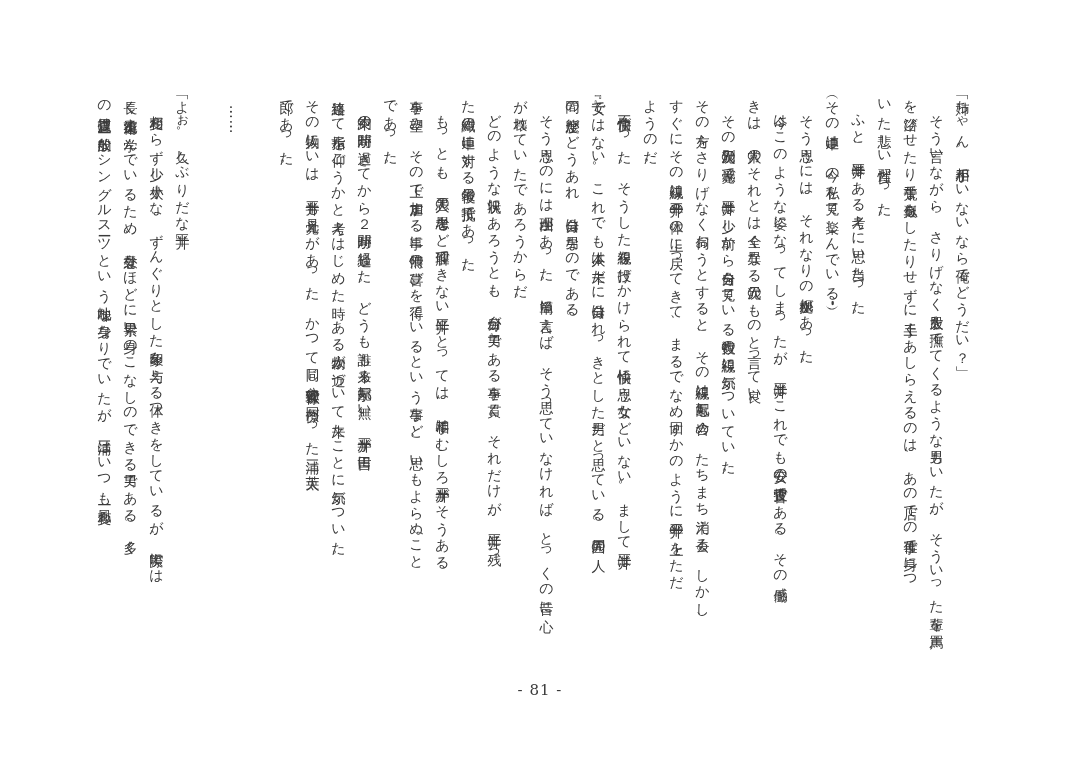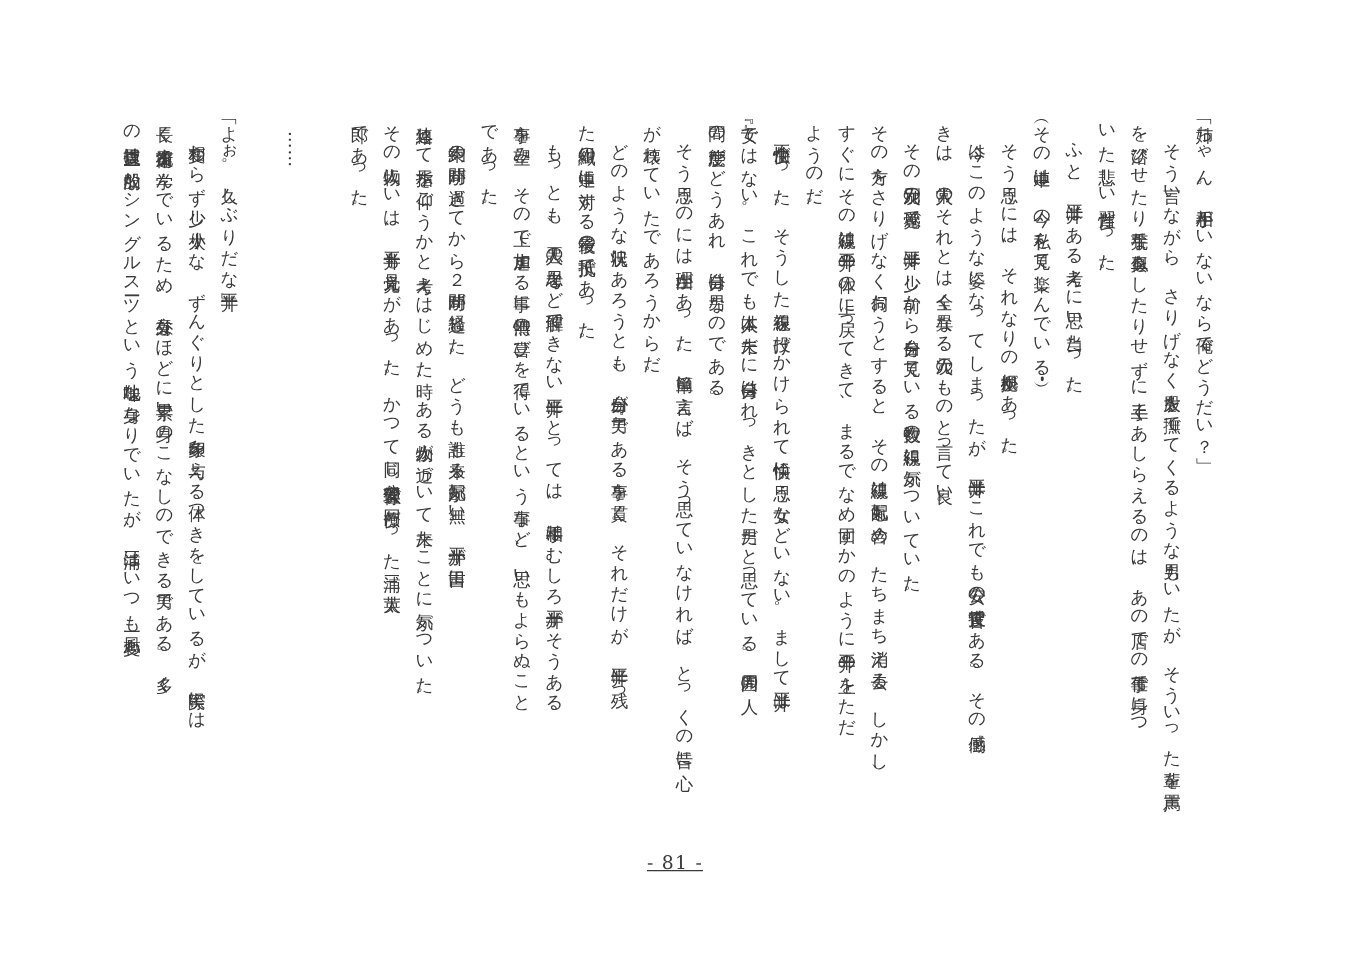--- a/index.html
+++ b/index.html
@@ -35,21 +35,20 @@
   }
   .page-number {
     position: absolute;
     top: 681px;
     left: 0;
     width: 100%;
     text-align: center;
     color: #3a3a3a;
     font-size: 15px;
     letter-spacing: 1px;
-    text-decoration: underline;
   }
 </style>
 </head>
 <body>
 
 <div class="page">
   <div class="text-columns" id="text-columns"><p class="line">「姉ちゃん。相手がいないなら俺でどうだい？」</p><p class="line">　そう言いながら、さりげなく太股を撫でてくるような男もいたが、そういった輩を罵声</p><p class="line">を浴びせたり手荒な真似をしたりせずに上手くあしらえるのは、あの店での仕事で身につ</p><p class="line">いた悲しい習性だった。</p><p class="line">　ふと、平井はある考えに思い当たった。</p><p class="line">（その連中は、今の私を見て楽しんでいる・・・）</p><p class="line">　そう思うには、それなりの根拠があった。</p><p class="line">　今はこのような姿になってしまったが、平井はこれでも公安の捜査官である。その感働</p><p class="line">きは、常人のそれとは全く異なる次元のものと言って良い。</p><p class="line">　その別次元の感覚で、平井は少し前から自分を見ている複数の視線に気がついていた。</p><p class="line">その方をさりげなく伺おうとすると、その視線は気配も含め、たちまち消え去る。しかし、</p><p class="line">すぐにその視線は平井の体の上に戻ってきて、まるでなめ回すかのように平井の上をただ</p><p class="line">ようのだ。</p><p class="line">　不愉快だった。そうした視線を投げかけられて愉快に思う女などいない。まして平井は</p><p class="line">『女』ではない。これでも本人は未だに自分はれっきとした男だと思っている。周囲の人</p><p class="line">間の態度がどうあれ、自分は男なのである。</p><p class="line">　そう思うのには理由があった。簡単に言えば、そう思っていなければ、とっくの昔に心</p><p class="line">が壊れていたであろうからだ。</p><p class="line">　どのような状況にあろうとも、自分が『男』である事を貫く。それだけが、平井に残っ</p><p class="line">た組織の連中に対する最後の抵抗であった。</p><p class="line">　もっとも、悪人の思考など理解できない平井にとっては、相手はむしろ平井がそうある</p><p class="line">事を望み、その上で加虐する事に無情の喜びを得ているという事など、思いもよらぬこと</p><p class="line">であった。</p><p class="line">　約束の時間が過ぎてから２時間が経過した。どうも誰も来る気配が無い。平井が吉田に</p><p class="line">連絡して指示を仰ごうかと考えはじめた時、ある人物が近づいて来たことに気がついた。</p><p class="line">その人物にいは、平井も見覚えがあった。かつて同じ公安管理係で同僚だった三浦　英太</p><p class="line">郎であった。</p><p class="line">　</p><p class="line">　……</p><p class="line">　</p><p class="line">「よぉ。久しぶりだな平井」</p><p class="line">　相変わらず少し小太りな、ずんぐりとした印象を与える体つきをしているが、実際には</p><p class="line">長く古流柔術を学んでいるため、意外なほどに素早い身のこなしのできる男である。多く</p><p class="line">の捜査員は一般的なシングルスーツという地味な身なりでいたが、三浦はいつも一風変わ</p></div>
   <div class="page-number">- 81 -</div>
 </div>
 

